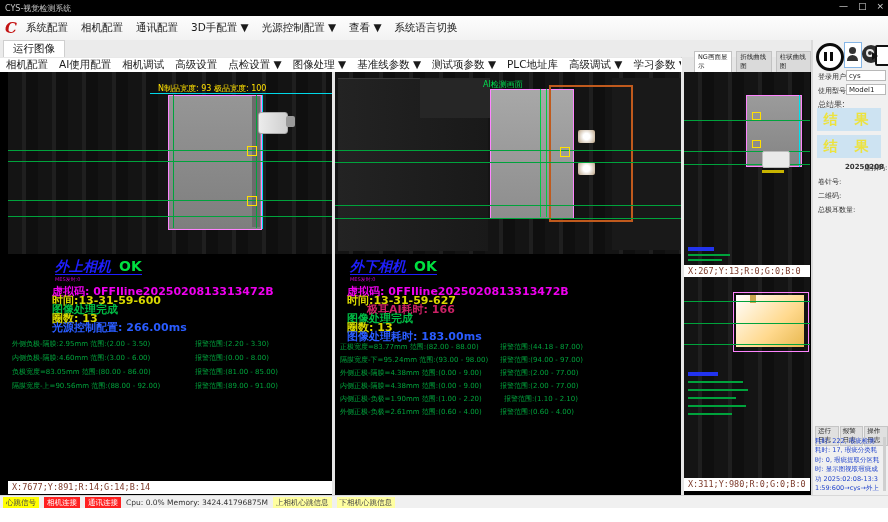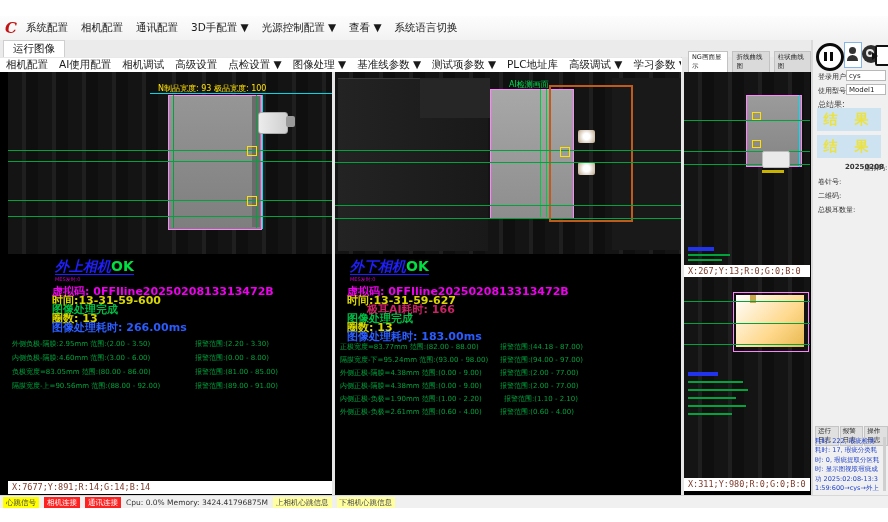--- a/index.html
+++ b/index.html
@@ -9,32 +9,32 @@
   
   .titlebar{left:0;top:0;width:888px;height:16px;background:#000;color:#c8c8c8;font-size:8px;}
   .title-text{left:5px;top:3px;}
   .win-controls{right:4px;top:1px;display:flex;gap:10px;color:#ddd;font-size:9px;}
   .menubar{left:0;top:16px;width:888px;height:24px;background:linear-gradient(#fdfdfd,#f2f2f2);border-bottom:1px solid #e0e0e0;display:flex;align-items:center;}
   .logo{margin-left:5px;font-family:"DejaVu Serif",serif;font-style:italic;font-weight:bold;color:#c41212;font-size:15px;line-height:15px;}
   .menu-items{display:flex;gap:13px;margin-left:9px;font-size:10.5px;color:#1a1a1a;}
   .tabrow{left:0;top:40px;width:888px;height:17px;background:#ebebeb;border-bottom:1px solid #d2d2d2;}
   .tab-active{left:3px;top:40px;height:16px;padding:1px 9px 0 9px;background:#fff;border:1px solid #cfcfcf;border-bottom:none;font-size:10.5px;color:#111;}
   .toolbar{left:0;top:57px;width:681px;height:15px;background:#fff;border-top:1px solid #e8e8e8;display:flex;gap:11px;align-items:center;padding-left:6px;box-sizing:border-box;font-size:10.5px;color:#1a1a1a;white-space:nowrap;overflow:hidden;}
-  .smalltabs{left:682px;top:57px;width:129px;height:15px;background:#e6e6e6;display:flex;gap:4px;align-items:flex-end;padding-left:6px;box-sizing:border-box;}
+  .smalltabs{left:682px;top:57px;width:129px;height:15px;background:#e6e6e6;display:flex;gap:4px;align-items:flex-end;padding-left:12px;box-sizing:border-box;}
   .smalltab{font-size:6.5px;color:#222;background:#dadada;border:1px solid #c2c2c2;border-bottom:none;padding:1px 3px;}
   .smalltab.on{background:#fff;}
   
   .mainbg{left:0;top:72px;width:812px;height:423px;background:#000;}
   .sep{background:#e6e6e6;}
   .streaks{background:repeating-linear-gradient(90deg,#141414 0 14px,#1f1f1f 14px 18px,#0f0f0f 18px 30px);}
   .gline{background:#00a33c;height:1px;}
   .coordbar{background:#fff;color:#7c3a2a;font-size:8.5px;line-height:13px;padding-left:4px;box-sizing:border-box;font-family:"DejaVu Sans Mono",monospace;}
   
   .cam-title{font-size:14px;font-weight:bold;font-style:italic;color:#1f1fff;border-bottom:1px solid #1f1fff;line-height:15px;}
-  .cam-title .ok{color:#00e040;font-style:normal;}
+  .cam-title .ok{color:#00e040;font-style:normal;margin-left:8px;}
   .mes{font-size:5px;color:#cc00cc;}
   .iline{font-size:11px;font-weight:bold;white-space:nowrap;}
   .c-mag{color:#ee00ee;} .c-yel{color:#d8d800;} .c-grn{color:#00bb44;} .c-blu{color:#2a5cff;} .c-dred{color:#cc2266;margin-left:20px;}
   .mrow{font-size:7px;color:#00a33c;white-space:nowrap;}
   .ov-yel{font-size:8px;color:#ffe000;white-space:nowrap;}
   .ov-grn{font-size:8px;color:#00e050;white-space:nowrap;}
   .ymark{border:1px solid #ffe000;background:transparent;}
   
   .cpanel{left:813px;top:40px;width:75px;height:455px;background:#f0f0f0;}
   .fld{font-size:7px;color:#333;white-space:nowrap;}
@@ -55,20 +55,28 @@
   .btn-gear{left:862px;top:45px;width:18px;height:18px;border-radius:50%;background:#2e2e2e;}
   .gear-ring{position:absolute;left:4px;top:4px;width:8px;height:8px;border:2px solid #e8e8e8;border-radius:50%;box-sizing:border-box;}
   .btn-exit{left:875px;top:45px;width:11px;height:17px;border:2px solid #111;border-radius:2px;background:#fff;}
   .exit-arrow{position:absolute;left:-5px;top:5px;width:0;height:0;border-top:4px solid transparent;border-bottom:4px solid transparent;border-left:6px solid #111;}
 </style>
 </head>
 <body>
 
 <div class="stage">
 
+  <div class="abs titlebar">
+    <span class="abs title-text">CYS-视觉检测系统</span>
+    <div class="abs win-controls">
+      <span>—</span>
+      <span>□</span>
+      <span>×</span>
+    </div>
+  </div>
 
   <div class="abs menubar">
     <span class="logo">C</span>
     <div class="menu-items">
       <span>系统配置</span>
       <span>相机配置</span>
       <span>通讯配置</span>
       <span>3D手配置 ▼</span>
       <span>光源控制配置 ▼</span>
       <span>查看 ▼</span>
@@ -120,40 +128,40 @@
   <div class="abs ymark" style="left:247px;top:196px;width:8px;height:8px"></div>
 
   <div class="abs cam-title" style="left:55px;top:259px">
     <span>外上相机</span><span class="ok">OK</span>
   </div>
   <span class="abs mes" style="left:55px;top:276px">MES发时:0</span>
   <span class="abs iline c-mag" style="left:52px;top:284px">虚拟码: 0FFIline2025020813313472B</span>
   <span class="abs iline c-yel" style="left:52px;top:293px">时间:13-31-59-600</span>
   <span class="abs iline c-grn" style="left:52px;top:302px">图像处理完成</span>
   <span class="abs iline c-yel" style="left:52px;top:311px">圈数: 13</span>
-  <span class="abs iline c-blu" style="left:52px;top:320px">图像处理耗时: 266.00ms</span>
+  <span class="abs iline c-blu" style="left:52px;top:320px">光源控制配置: 266.00ms</span>
 
   <span class="abs mrow" style="left:12px;top:339px">外侧负极-隔膜:2.95mm 范围:(2.00 - 3.50)</span>
   <span class="abs mrow" style="left:195px;top:339px">报警范围:(2.20 - 3.30)</span>
   <span class="abs mrow" style="left:12px;top:353px">内侧负极-隔膜:4.60mm 范围:(3.00 - 6.00)</span>
   <span class="abs mrow" style="left:195px;top:353px">报警范围:(0.00 - 8.00)</span>
   <span class="abs mrow" style="left:12px;top:367px">负极宽度=83.05mm 范围:(80.00 - 86.00)</span>
   <span class="abs mrow" style="left:195px;top:367px">报警范围:(81.00 - 85.00)</span>
   <span class="abs mrow" style="left:12px;top:381px">隔膜宽度-上=90.56mm 范围:(88.00 - 92.00)</span>
   <span class="abs mrow" style="left:195px;top:381px">报警范围:(89.00 - 91.00)</span>
 
   <div class="abs coordbar" style="left:8px;top:481px;width:324px;height:13px">X:7677;Y:891;R:14;G:14;B:14</div>
 
   <div class="abs sep" style="left:332px;top:72px;width:3px;height:423px"></div>
 
   <div class="abs streaks" style="left:335px;top:72px;width:346px;height:182px"></div>
   <div class="abs" style="left:338px;top:78px;width:150px;height:172px;background:linear-gradient(90deg,#232323,#191919);border-top:1px solid #3a3a3a"></div>
   <div class="abs" style="left:420px;top:78px;width:70px;height:40px;background:#262626"></div>
   <div class="abs" style="left:612px;top:78px;width:69px;height:172px;background:#191919"></div>
-  <span class="abs ov-grn" style="left:509px;top:79px">AI检测画面</span>
+  <span class="abs ov-grn" style="left:483px;top:79px">AI检测画面</span>
   <div class="abs" style="left:490px;top:89px;width:82px;height:128px;background:linear-gradient(180deg,#a8a8a8,#8d8d8d);border:1px solid #ff85ff"></div>
   <div class="abs" style="left:540px;top:89px;width:1px;height:128px;background:#00cc44"></div>
   <div class="abs" style="left:546px;top:89px;width:1px;height:128px;background:#00cc44"></div>
   <div class="abs" style="left:549px;top:85px;width:80px;height:133px;border:2px solid #c05a1d"></div>
   <div class="abs" style="left:578px;top:130px;width:17px;height:13px;background:radial-gradient(circle,#ffffff 30%,#b9a183);border-radius:2px"></div>
   <div class="abs" style="left:578px;top:162px;width:17px;height:13px;background:radial-gradient(circle,#ffffff 30%,#b9a183);border-radius:2px"></div>
   <div class="abs gline" style="left:335px;top:150px;width:346px"></div>
   <div class="abs gline" style="left:335px;top:162px;width:346px"></div>
   <div class="abs gline" style="left:335px;top:205px;width:346px"></div>
   <div class="abs gline" style="left:335px;top:218px;width:346px"></div>

